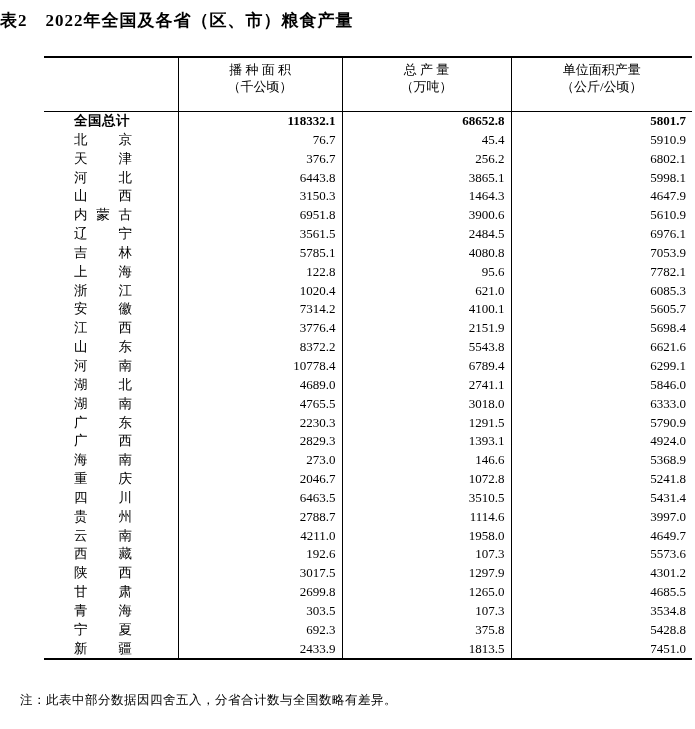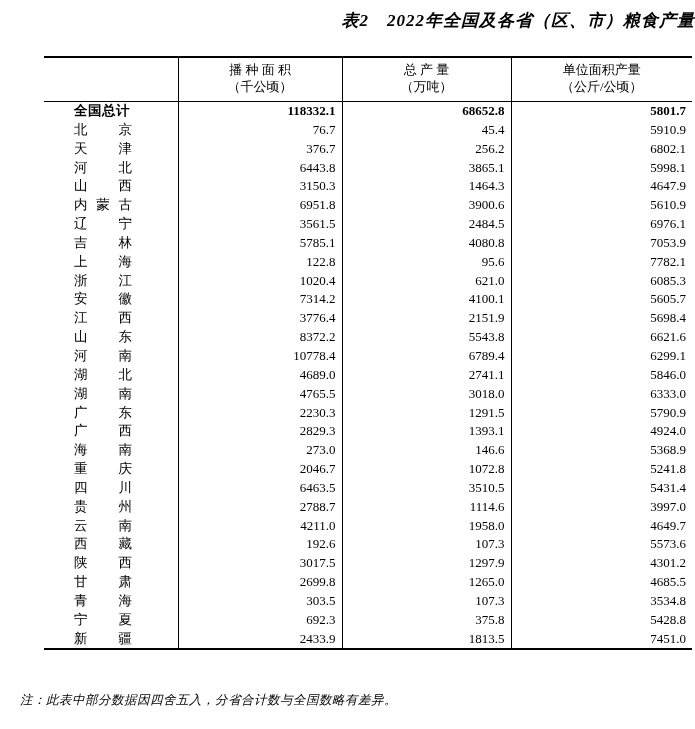--- a/index.html
+++ b/index.html
@@ -9,28 +9,27 @@
     width: 695px;
   }
   body {
     font-family: "Liberation Serif", "DejaVu Serif", serif;
     color: #000000;
     position: relative;
     height: 729px;
     overflow: hidden;
   }
   .page-title {
-    text-align: right;
+    text-align: left;
     font-weight: bold;
     font-size: 17px;
     letter-spacing: 1px;
     margin-top: 10px;
     margin-bottom: 0;
     line-height: 22px;
-    font-style: italic;
   }
   .grain-table {
     border-collapse: collapse;
     table-layout: fixed;
     position: absolute;
     left: 44px;
     top: 56px;
     width: 648px;
     border-top: 2.5px solid #000;
     border-bottom: 2.5px solid #000;
@@ -40,21 +39,21 @@
   .grain-table col.c-output { width: 169px; }
   .grain-table col.c-yield  { width: 181px; }
 
   .grain-table thead th {
     border-bottom: 1px solid #000;
     font-weight: normal;
     font-size: 13px;
     text-align: center;
     vertical-align: middle;
     height: 38px;
-    padding: 1px 0 4px 0;
+    padding: 1px 0 14px 0;
     line-height: 17px;
   }
   .grain-table thead th.v-sep,
   .grain-table tbody td.v-sep {
     border-left: 1px solid #000;
   }
   .grain-table tbody td {
     font-size: 13px;
     height: 18.85px;
     padding: 0;
@@ -82,21 +81,20 @@
     text-align: center;
     text-align-last: left;
     letter-spacing: 0.5px;
     width: auto;
   }
   .table-note {
     position: absolute;
     left: 20px;
     top: 692px;
     font-size: 12.5px;
-    font-style: italic;
     letter-spacing: 0.5px;
   }
 </style>
 </head>
 <body>
 
 <h1 class="page-title">表2　2022年全国及各省（区、市）粮食产量</h1>
 
 <table class="grain-table">
   <colgroup>

